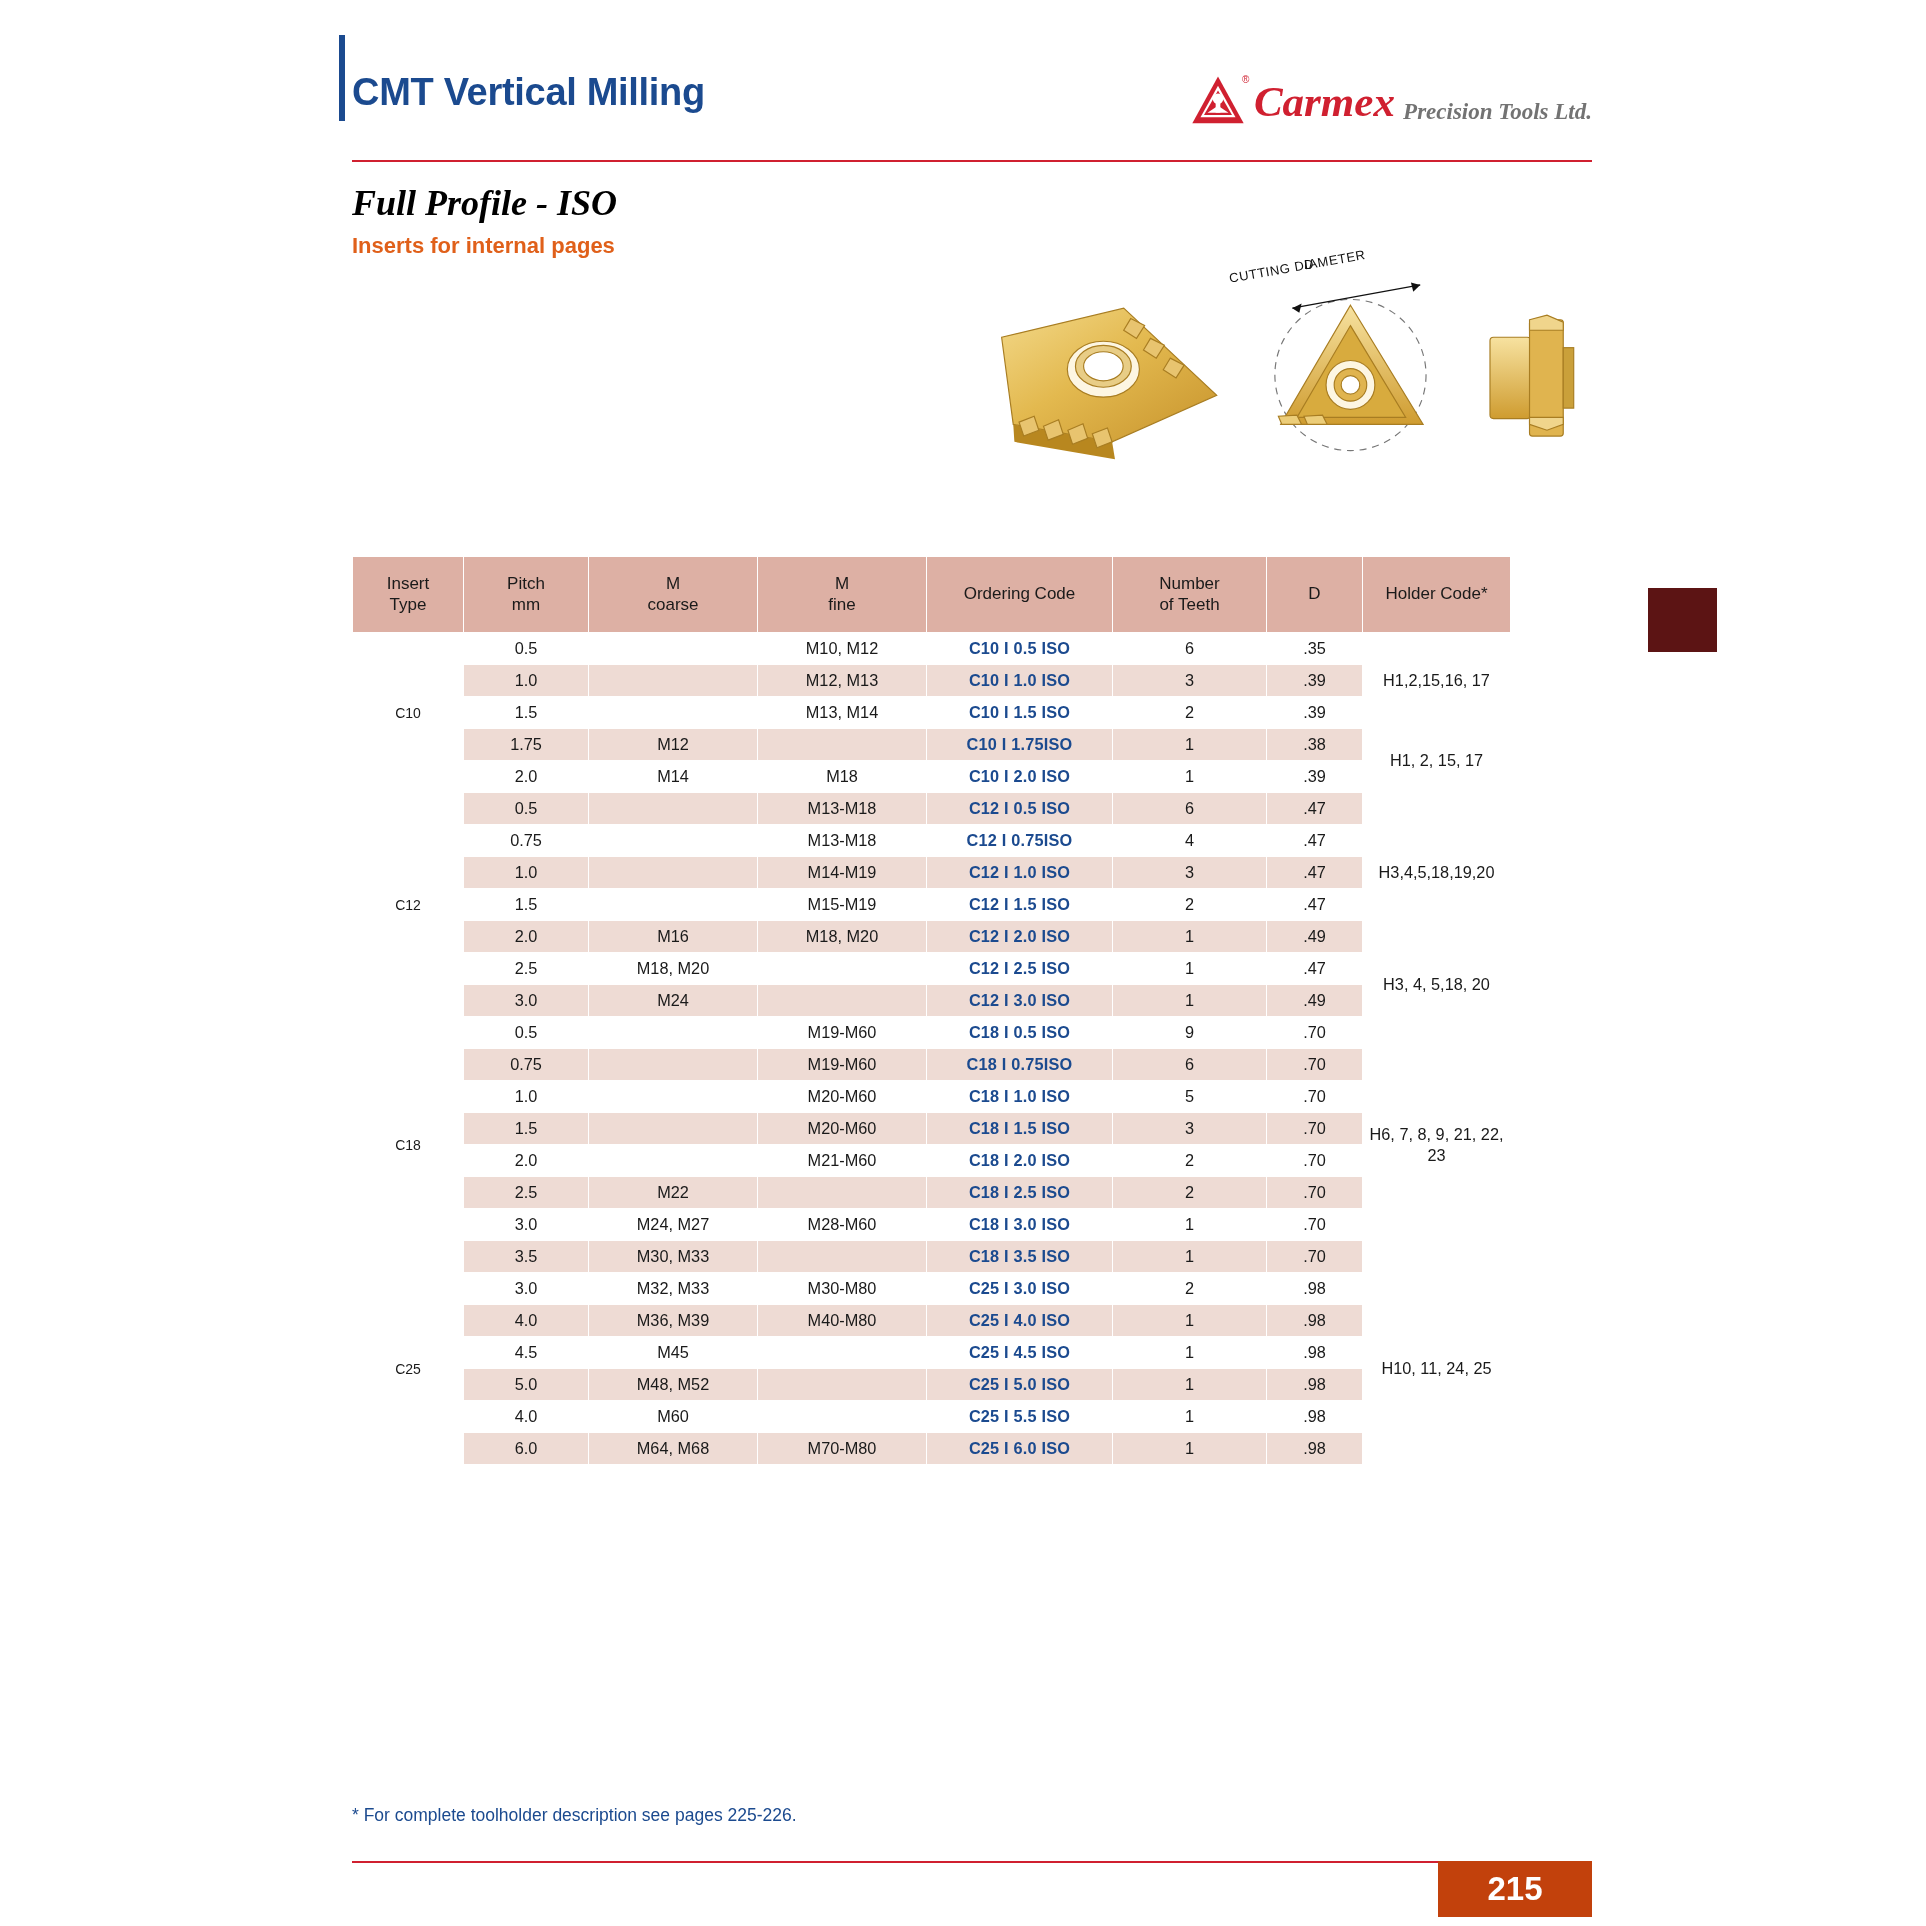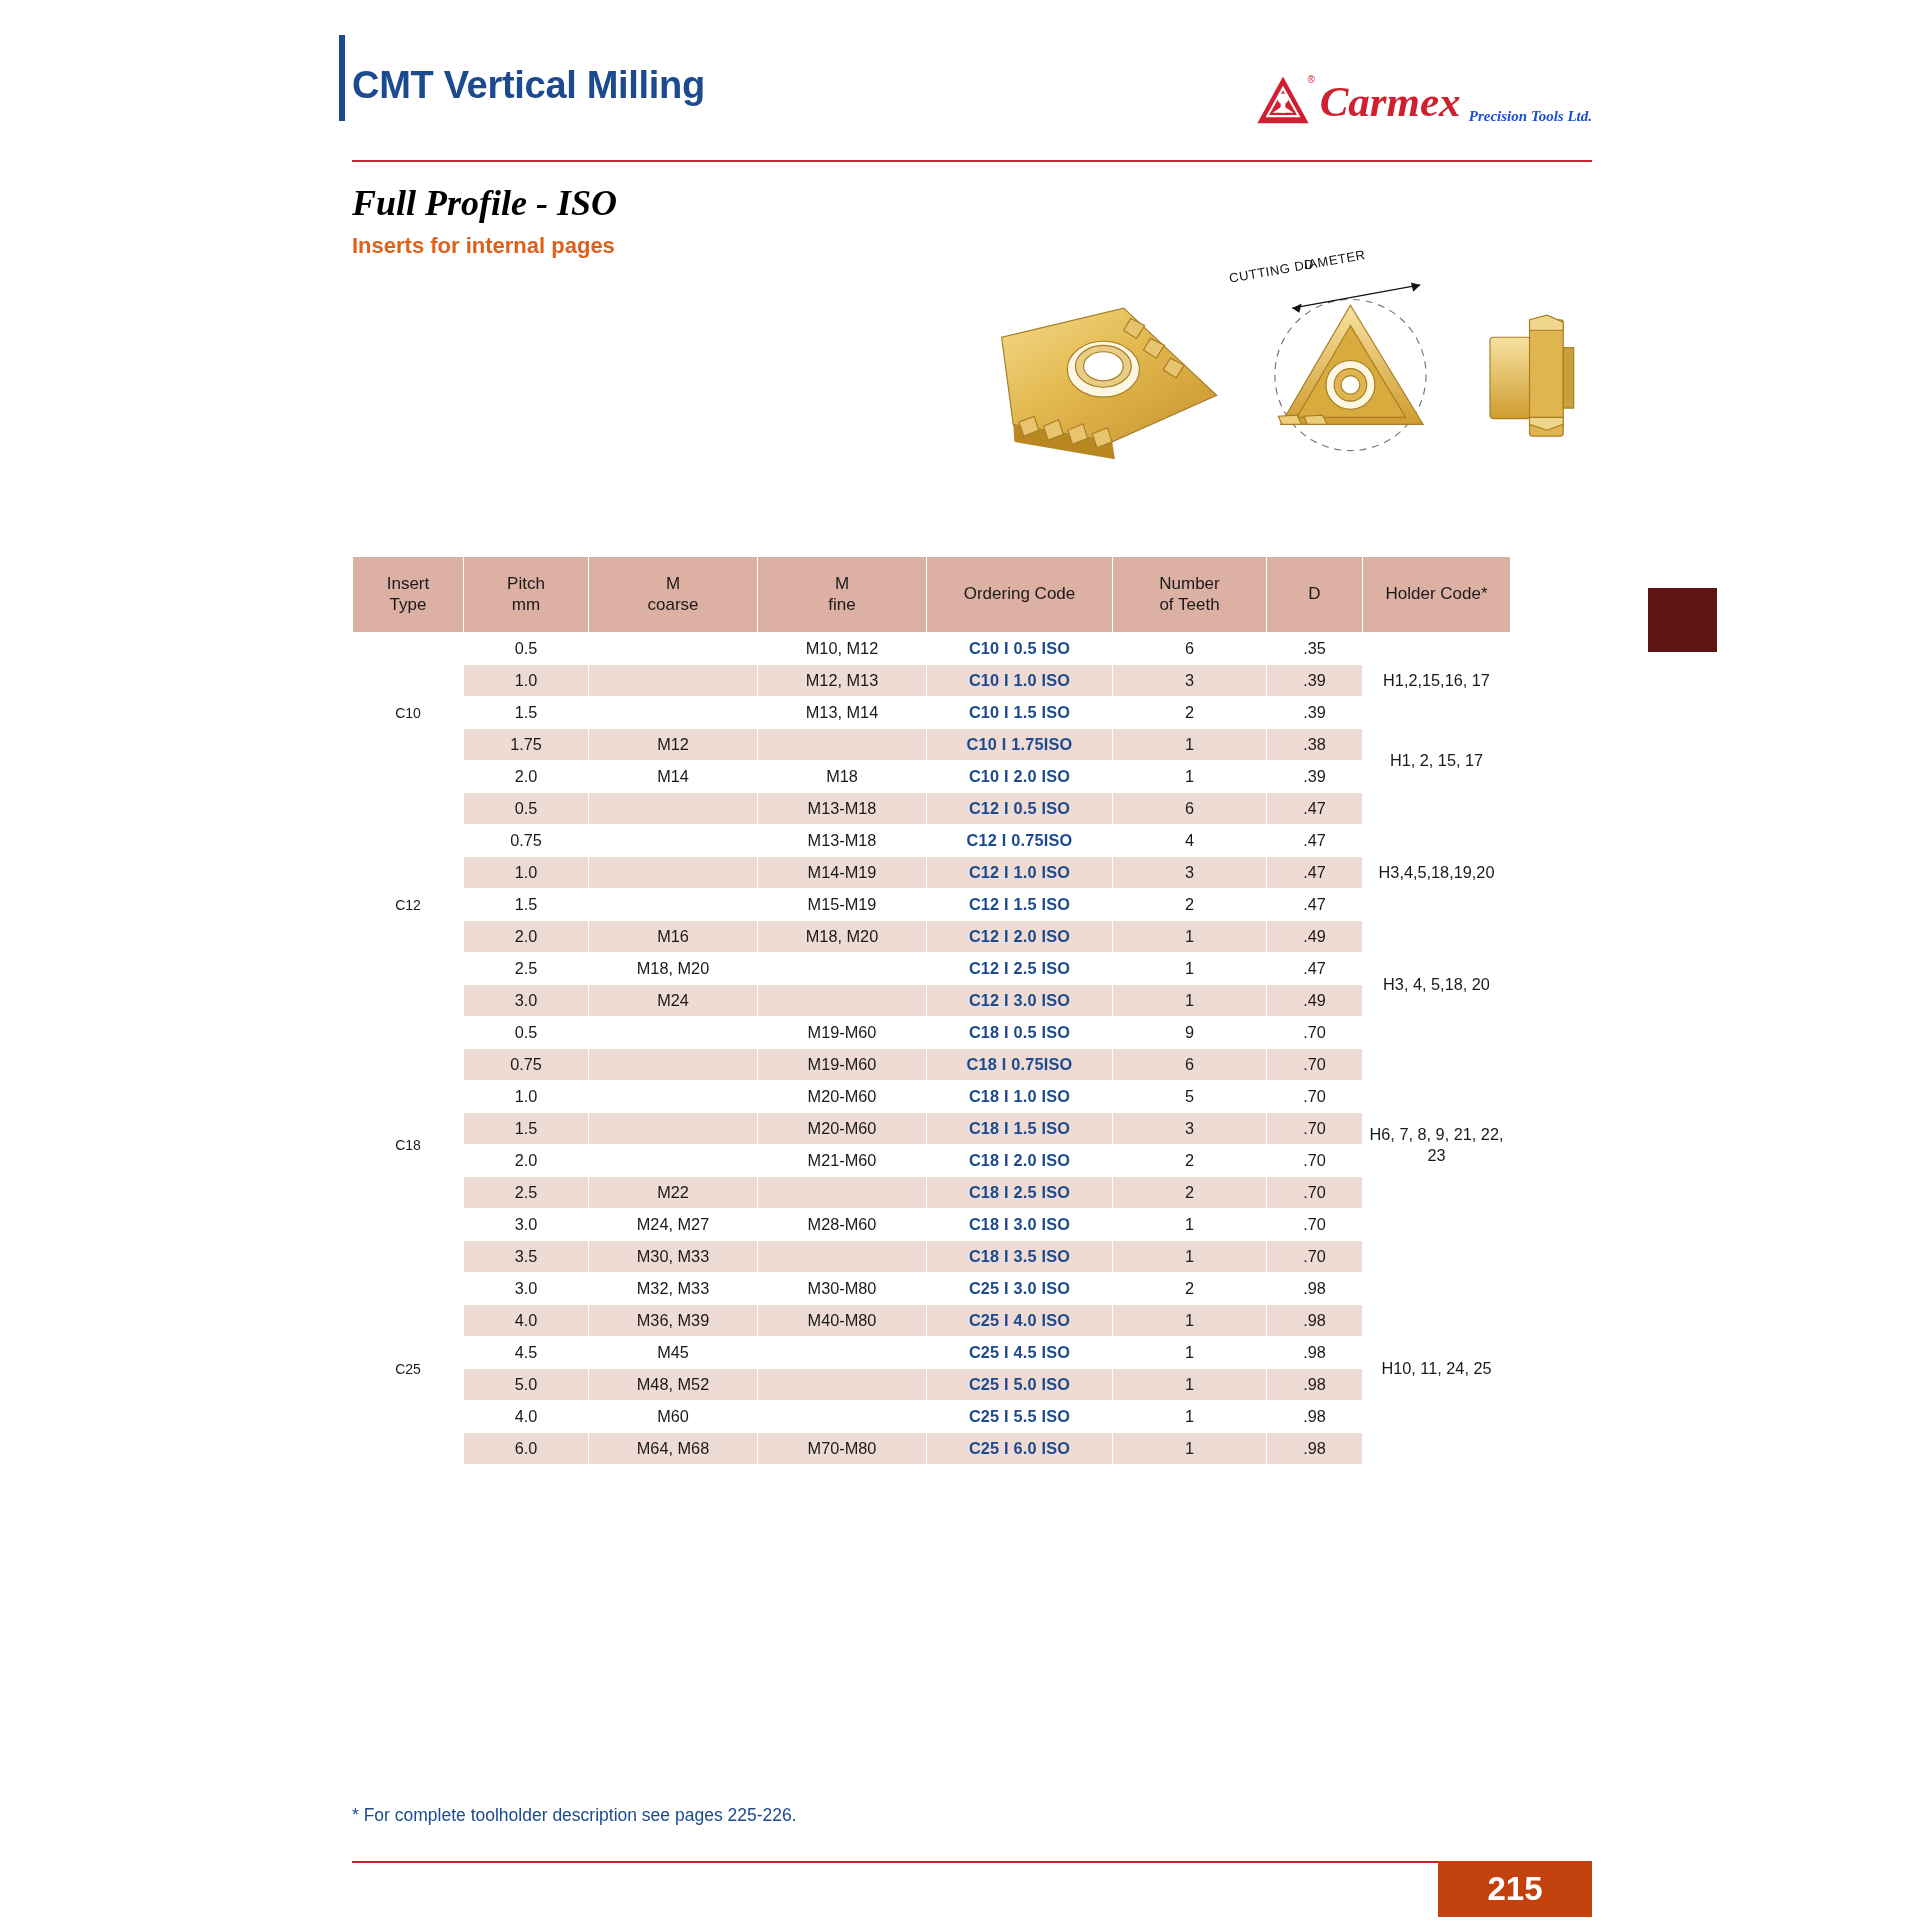--- a/index.html
+++ b/index.html
@@ -26,21 +26,21 @@
   .header {
     position: absolute;
     left: 352px;
     top: 41px;
     width: 1240px;
     height: 82px;
   }
   .header-title {
     position: absolute;
     left: 0;
-    top: 23px;
+    top: 30px;
     font-size: 38px;
     font-weight: bold;
     color: #1b4a8f;
     letter-spacing: -0.3px;
     white-space: nowrap;
   }
   .header-rule {
     position: absolute;
     left: 0;
     top: 119px;
@@ -84,24 +84,24 @@
     font-family: "Liberation Serif", serif;
     font-size: 43px;
     font-style: italic;
     font-weight: bold;
     color: #d02030;
     line-height: 1;
     white-space: nowrap;
   }
   .logo-sub {
     font-family: "Liberation Serif", serif;
-    font-size: 15px;
+    font-size: 23px;
     font-style: italic;
     font-weight: bold;
-    color: #1d4ed8;
+    color: #737373;
     white-space: nowrap;
     align-self: flex-end;
     padding-bottom: 8.2px;
   }
 
   
   .title-block {
     position: absolute;
     left: 352px;
     top: 185px;

